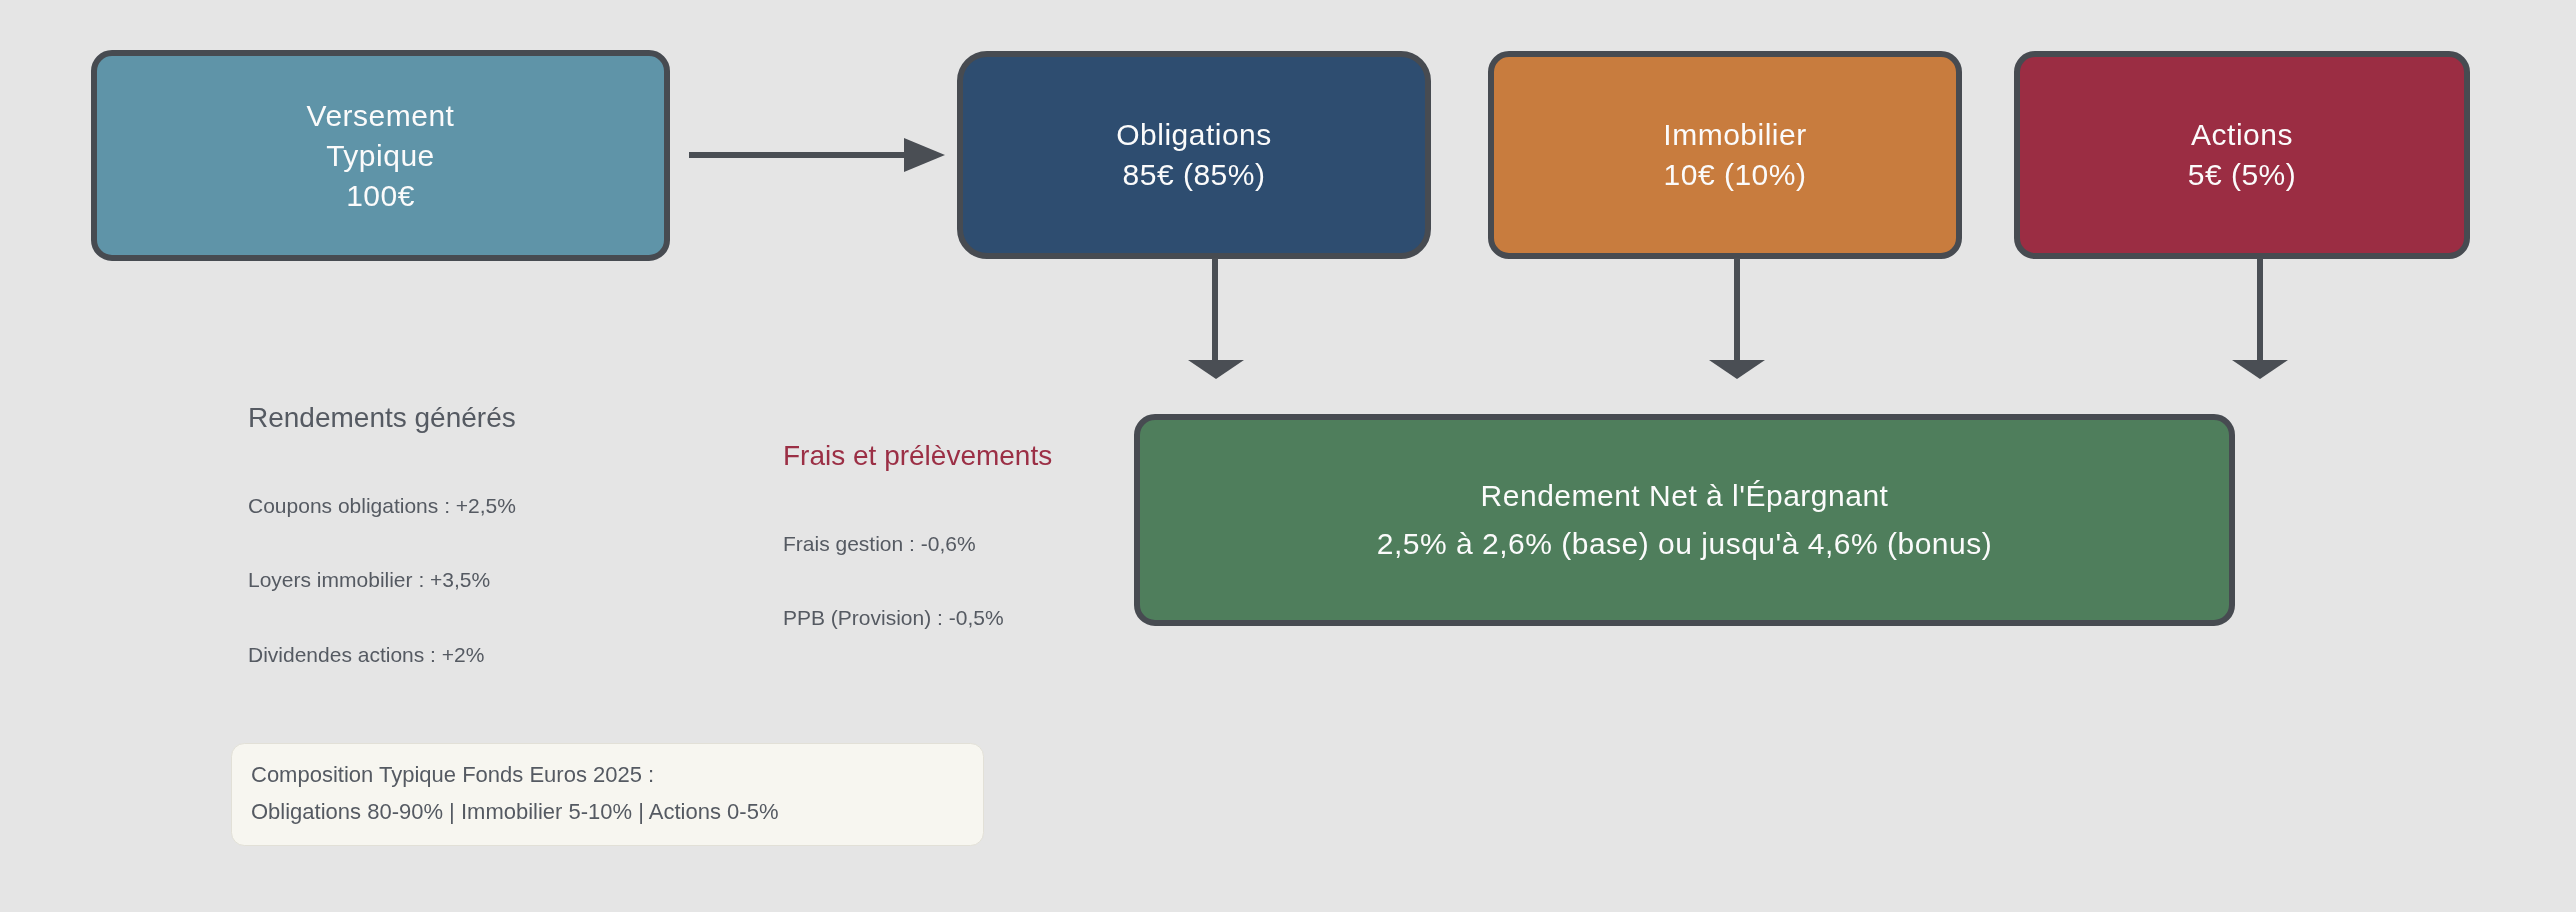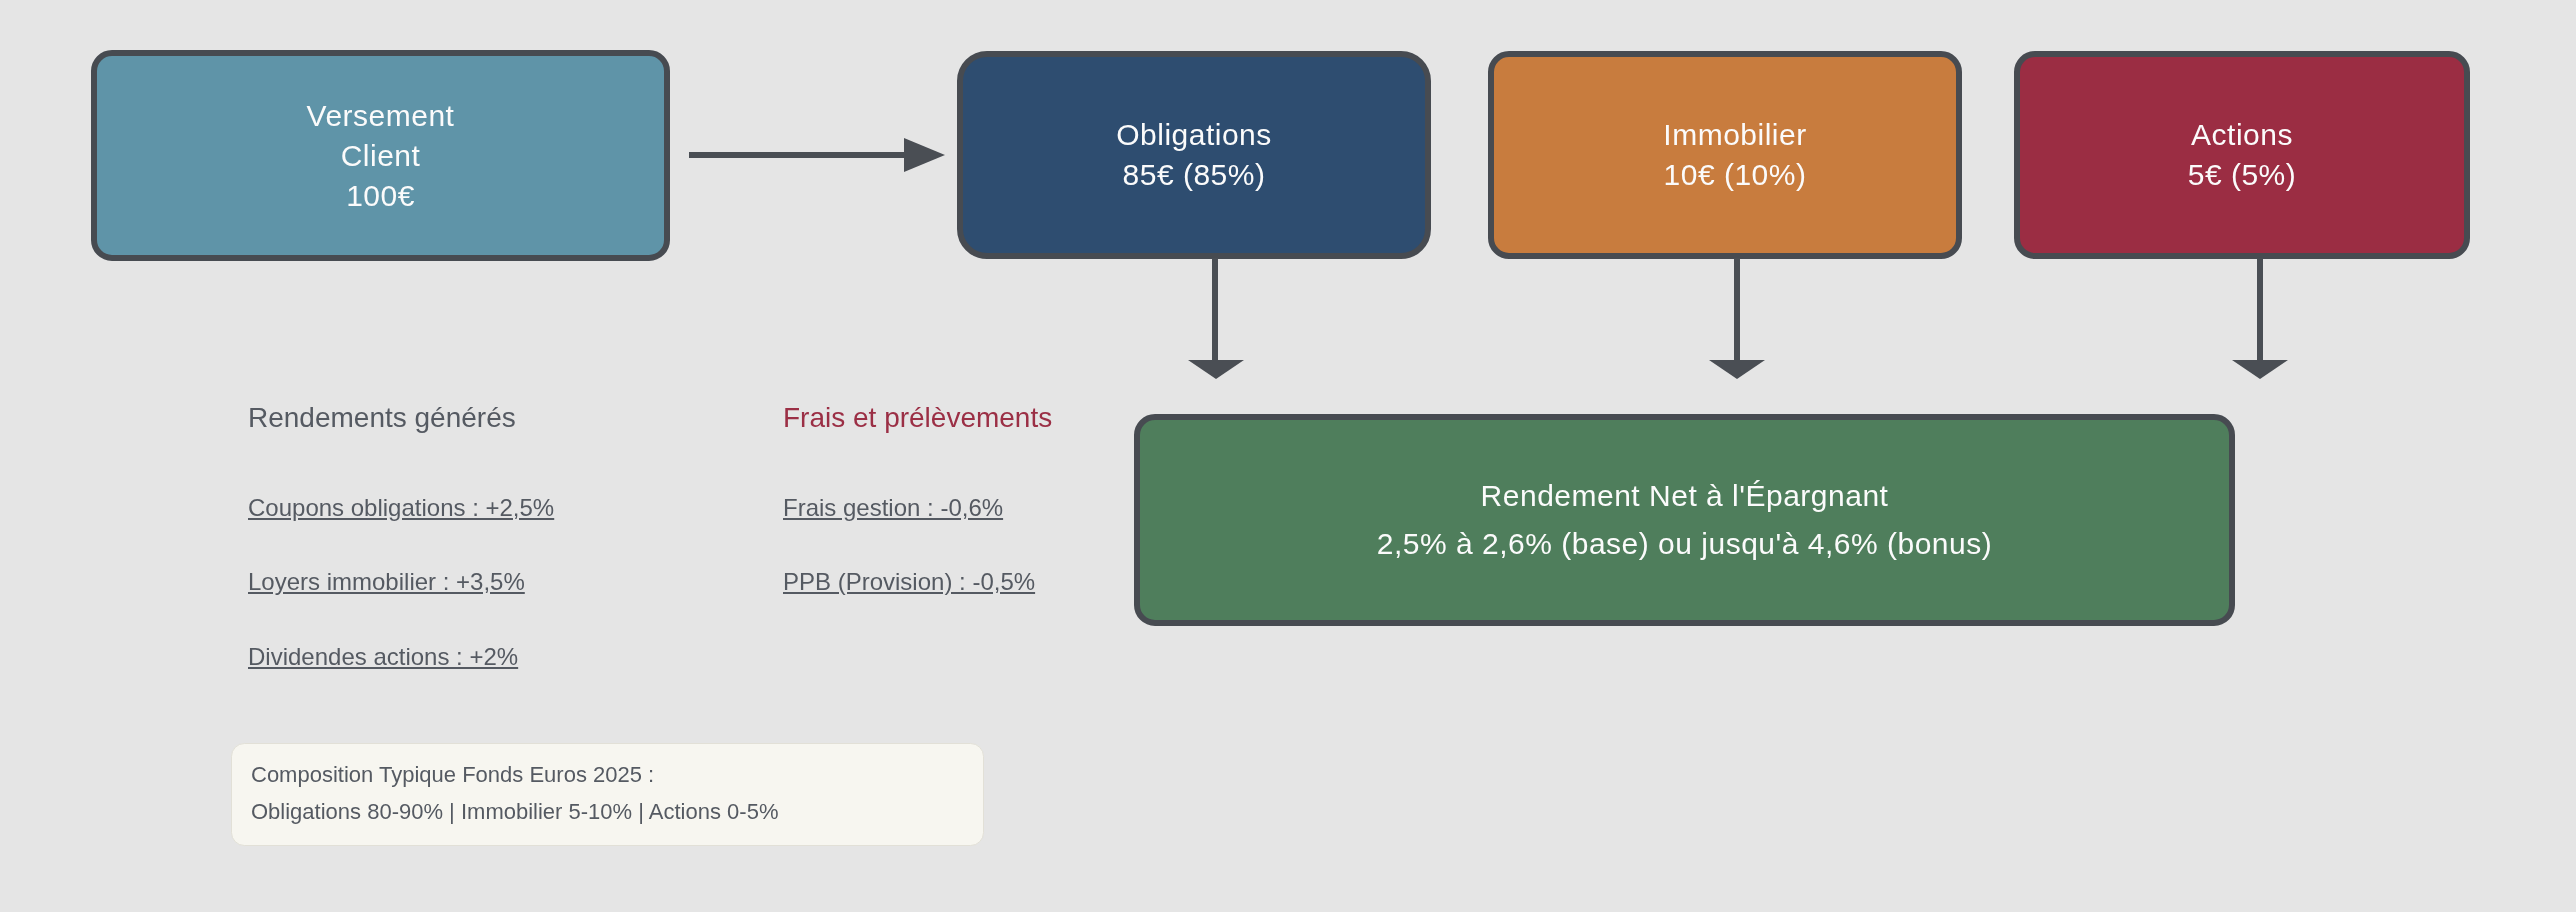--- a/index.html
+++ b/index.html
@@ -72,27 +72,26 @@
   
   .panel-heading {
     position: absolute;
     top: 402px;
     font-size: 28px;
     color: #555A62;
     white-space: nowrap;
   }
   .panel-item {
     position: absolute;
-    font-size: 24px;
+    font-size: 21px;
     color: #555A62;
     white-space: nowrap;
-    text-decoration: underline;
   }
   .col-returns { left: 248px; }
-  .col-fees    { left: 783px; }
+  .col-fees    { left: 783px; margin-top: 38px; }
   .row-0 { top: 494px; }
   .row-1 { top: 568px; }
   .row-2 { top: 643px; }
 
   
   .note-box {
     position: absolute;
     left: 231px; top: 743px;
     width: 753px;
     border: 1.9px solid #E2E0D7;
@@ -105,21 +104,21 @@
     white-space: nowrap;
   }
 </style>
 </head>
 <body>
 
 <div class="canvas">
 
   <div class="flow-box box-source" style="background-color: rgb(95, 148, 168);">
     <div>Versement</div>
-    <div>Client</div>
+    <div>Typique</div>
     <div>100€</div>
   </div>
 
   <div class="arrow-line-h" style="background-color: rgb(74, 78, 84);"></div>
   <div class="arrow-head-right" style="border-left-color: rgb(74, 78, 84);"></div>
 
   <div class="flow-box box-alloc-0" style="background-color: rgb(46, 77, 112); border-radius: 30px;">
     <div>Obligations</div>
     <div>85€ (85%)</div>
   </div>

